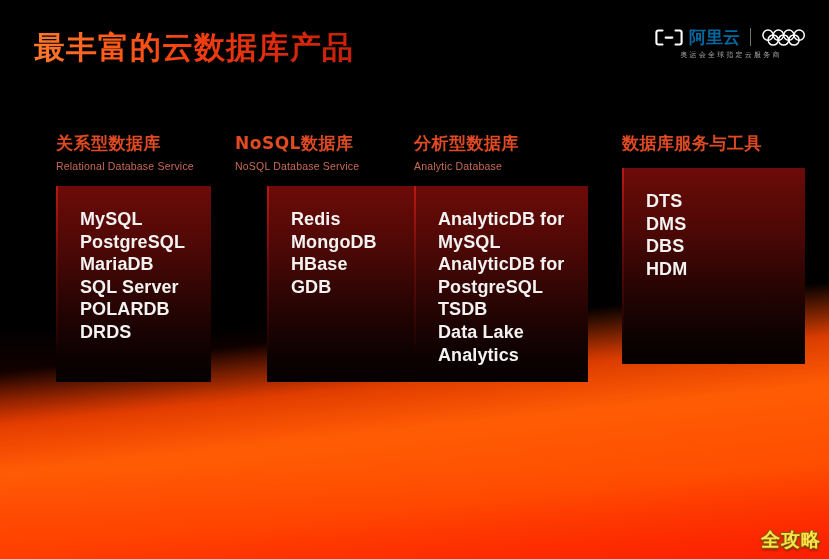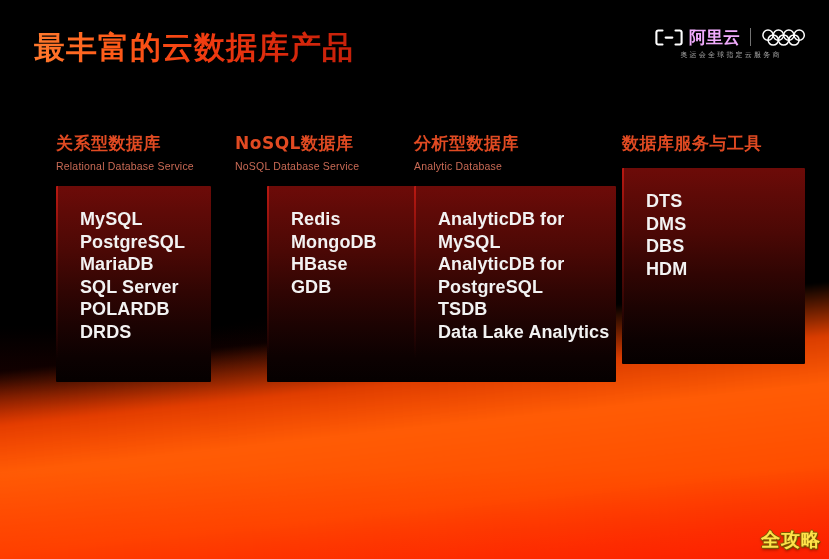--- a/index.html
+++ b/index.html
@@ -125,21 +125,21 @@
     gap: 6px;
   }
   .ali-glyph {
     width: 28px; height: 17px;
     position: relative;
   }
   .ali-glyph svg { display: block; }
   .brand-cn {
     font-size: 17px;
     font-weight: bold;
-    color: #f0abfc;
+    color: #0369a1;
     letter-spacing: 0px;
     line-height: 17px;
     font-family: "DejaVu Sans", sans-serif;
   }
   .brand-sep {
     width: 1px;
     height: 18px;
     background: rgba(255,255,255,0.45);
   }
   .rings svg { display: block; }
@@ -214,21 +214,21 @@
     letter-spacing: 0.1px;
     white-space: pre-line;
   }
 
   
   #col-0 { left: 56px;  top: 131px; width: 155px; }
   #col-0 .col-box { width: 155px; height: 196px; }
   #col-1 { left: 235px; top: 131px; width: 147px; }
   #col-1 .col-box { width: 155px; height: 196px; margin-left: 32px; }
   #col-2 { left: 414px; top: 131px; width: 183px; }
-  #col-2 .col-box { width: 202px; height: 196px; }
+  #col-2 .col-box { width: 174px; height: 196px; }
   #col-3 { left: 622px; top: 131px; width: 165px; }
   #col-3 .col-box { width: 183px; height: 196px; }
 
   
   .watermark {
     position: absolute;
     right: 8px;
     bottom: 6px;
     font-size: 19px;
     font-weight: bold;

